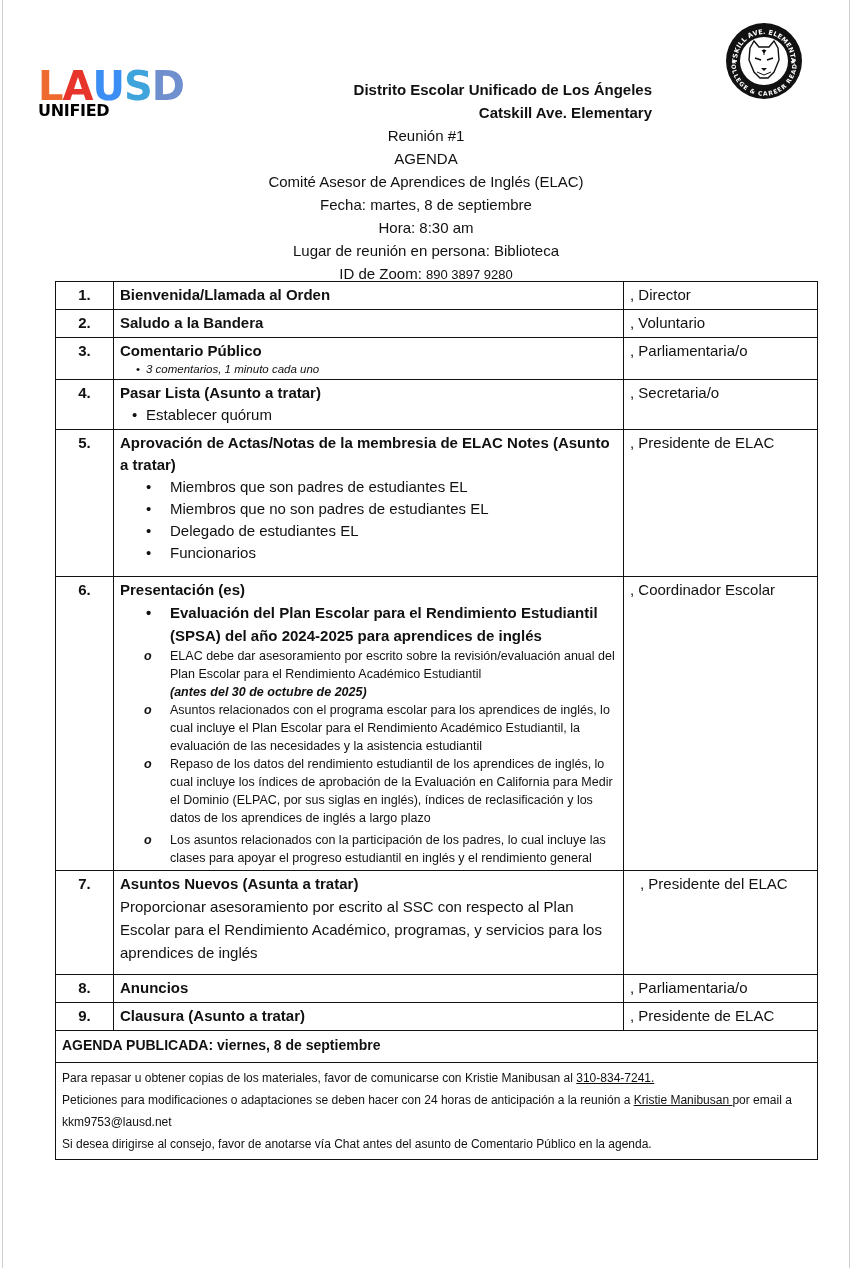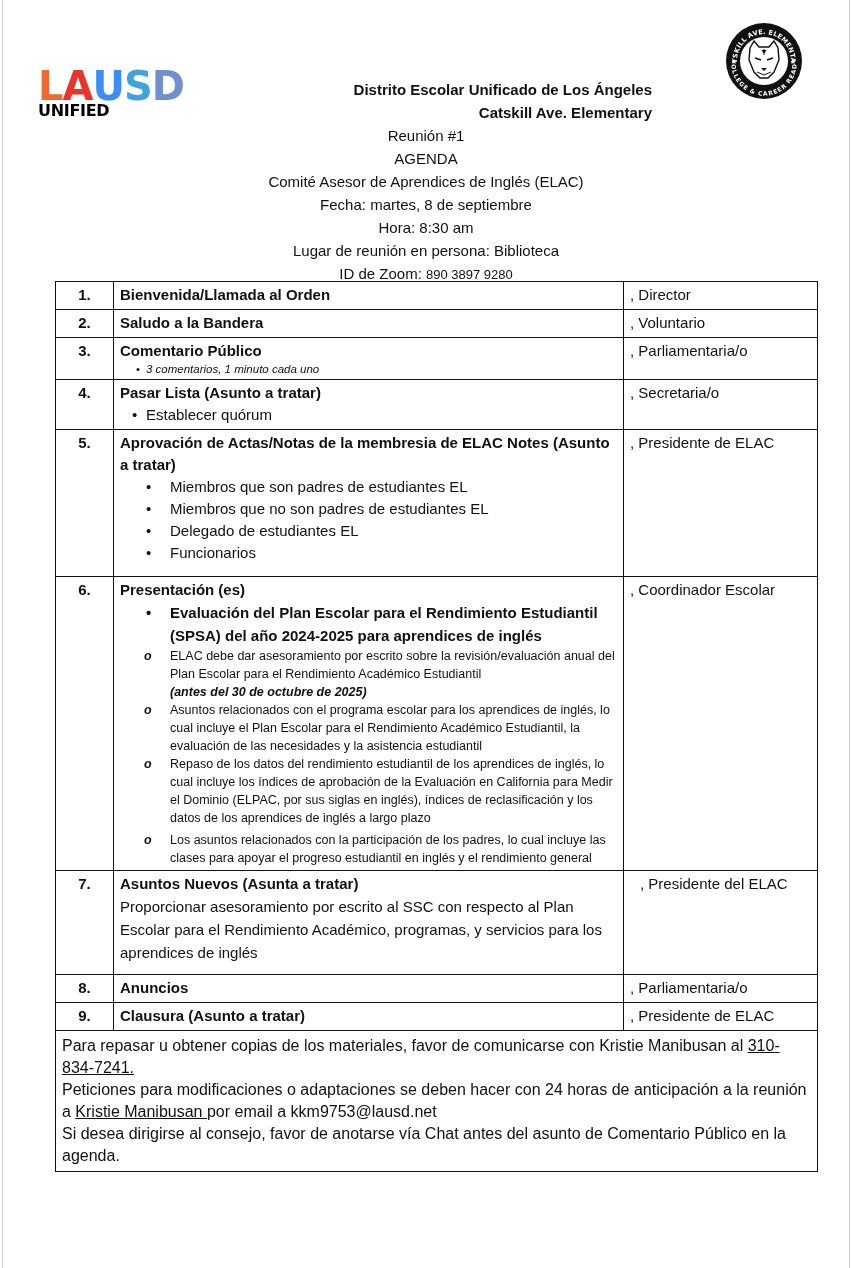--- a/index.html
+++ b/index.html
@@ -48,21 +48,21 @@
   .bul-bold { padding-left: 50px; position: relative; font-weight: 700; line-height: 23px; }
   .bul-bold::before { content: "\2022"; position: absolute; left: 26px; }
   .sub-o { font-size: 12.5px; line-height: 18px; padding-left: 50px; position: relative; }
   .sub-o::before { content: "o"; position: absolute; left: 24px; font-weight: 700; font-style: italic; }
   .sub-o .deadline { font-weight: 700; font-style: italic; }
   .desc7 { line-height: 23px; }
   .h-row1 { height: 28px; }
   .h-row5 { height: 147px; }
   .h-row7 { height: 104px; }
   .published { font-weight: 700; font-size: 14px; padding-top: 3px !important; height: 25px; }
-  .notice { font-size: 16px; line-height: 19px; padding: 4px 6px !important; }
+  .notice { font-size: 12px; line-height: 19px; padding: 4px 6px !important; }
   .notice a, .notice .u { color: #111; text-decoration: underline; }
   .role-indent { padding-left: 16px !important; }
 </style>
 </head>
 <body>
 
 <div class="page-edge-left"></div>
 <div class="page-edge-right"></div>
 
 <div class="lausd-logo">
@@ -183,20 +183,23 @@
     <td class="role">, Parliamentaria/o</td>
   </tr>
   <tr class="h-row1">
     <td class="num">9.</td>
     <td class="item">
           <div class="title">Clausura (Asunto a tratar)</div>
         </td>
     <td class="role">, Presidente de ELAC</td>
   </tr>
   <tr>
+    <td colspan="3" class="published">AGENDA PUBLICADA: viernes, 8 de septiembre</td>
+  </tr>
+  <tr>
     <td colspan="3" class="notice">
       <div><span>Para repasar u obtener copias de los materiales, favor de comunicarse con Kristie Manibusan al </span><a class="u">310-834-7241.</a></div>
       <div><span>Peticiones para modificaciones o adaptaciones se deben hacer con 24 horas de anticipación a la reunión a </span><a class="u">Kristie Manibusan </a><span>por email a kkm9753@lausd.net</span></div>
       <div>Si desea dirigirse al consejo, favor de anotarse vía Chat antes del asunto de Comentario Público en la agenda.</div>
     </td>
   </tr>
 </tbody>
   </table>
 
 </body></html>

